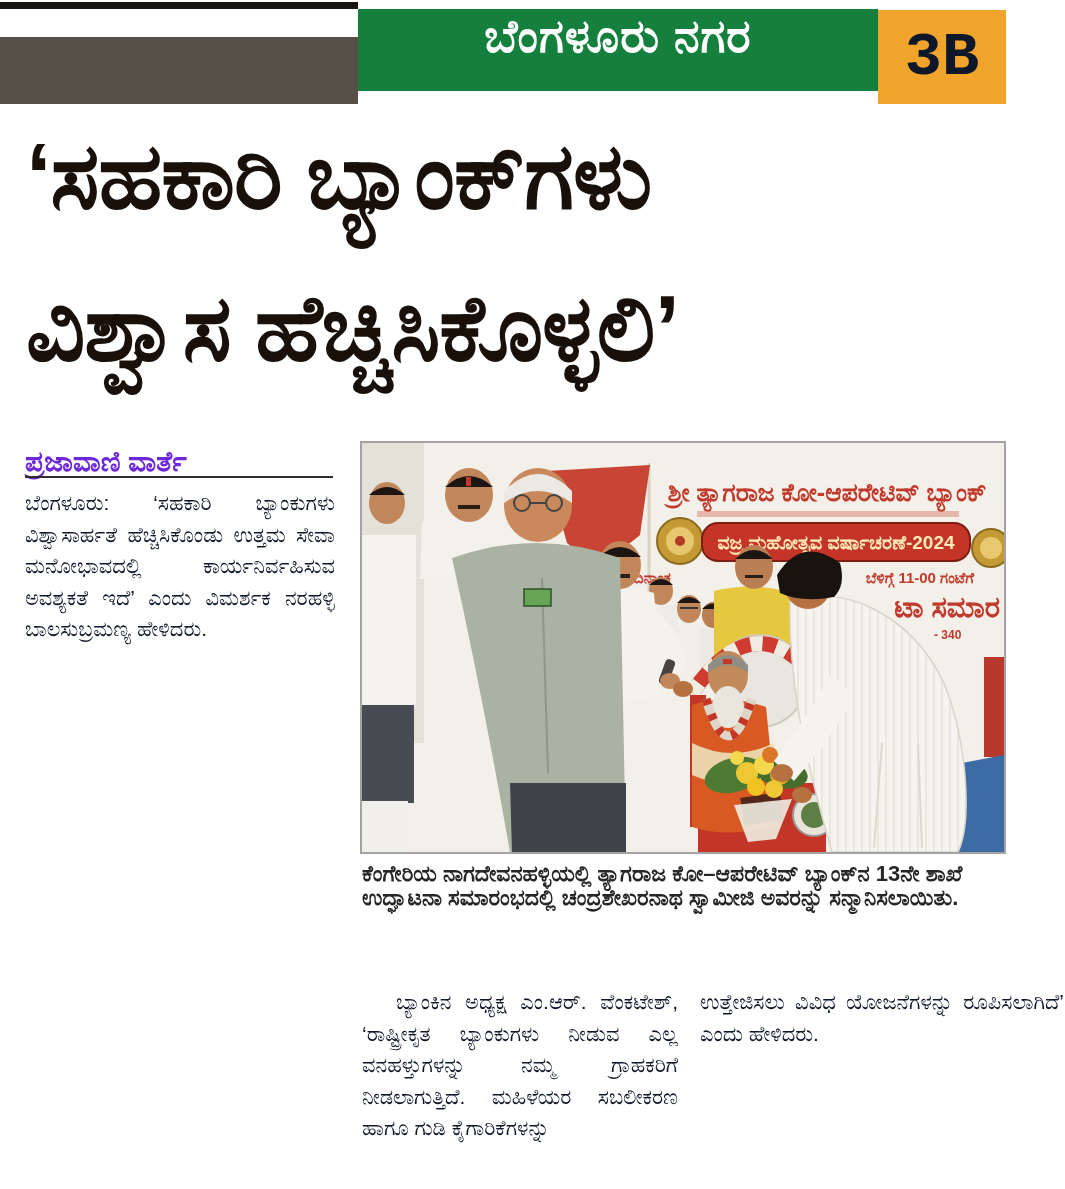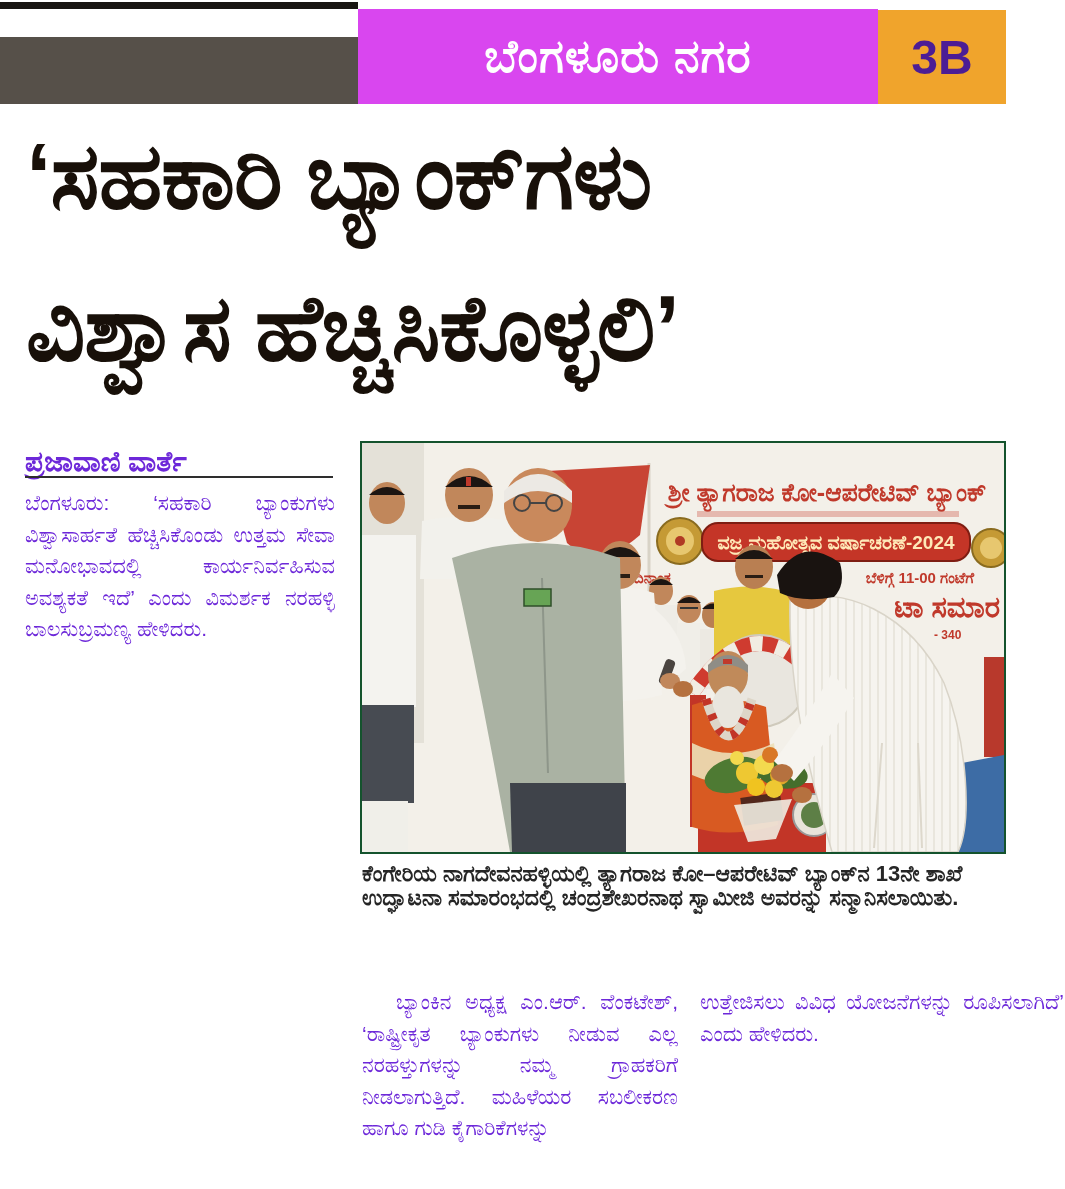--- a/index.html
+++ b/index.html
@@ -1,44 +1,44 @@
 <!DOCTYPE html>
 <html><head>
 <meta charset="utf-8">
 <style>
   html,body{margin:0;padding:0;background:#ffffff;}
   .page{position:relative;width:1065px;height:1189px;background:#ffffff;overflow:hidden;
         font-family:"Liberation Sans","DejaVu Sans",sans-serif;color:#1d1d1d;}
   
   .top-rule{position:absolute;left:0;top:2px;width:358px;height:7px;background:#181512;}
   .gray-bar{position:absolute;left:0;top:37px;width:358px;height:67px;background:#565049;}
-  .section-box{position:absolute;left:358px;top:9px;width:520px;height:95px;background:#d946ef;
-               display:flex;align-items:center;justify-content:center;}
+  .section-box{position:absolute;left:358px;top:9px;width:520px;height:82px;background:#15803d;
+               display:flex;align-items:flex-start;justify-content:center;}
   .section-box span{color:#ffffff;font-size:46px;font-weight:bold;letter-spacing:1px;white-space:nowrap;}
   .pageno-box{position:absolute;left:878px;top:10px;width:128px;height:94px;background:#f0a42c;
               display:flex;align-items:center;justify-content:center;}
-  .pageno-box span{color:#4c1d95;font-size:48px;font-weight:800;font-stretch:condensed;}
+  .pageno-box span{color:#0f172a;font-size:62px;font-weight:800;font-stretch:condensed;font-family:Liberation Mono, monospace;}
   
   .hl{position:absolute;left:26px;white-space:nowrap;font-weight:bold;color:#181009;
       font-size:92px;letter-spacing:-1px;}
   .hl1{top:124px;}
   .hl2{top:276px;}
   
   .byline{position:absolute;left:25px;top:446px;font-size:28px;font-weight:bold;color:#6d28d9;}
   .byline-rule{position:absolute;left:25px;top:476px;width:308px;height:2px;background:#2e2e2e;}
   
-  .col{position:absolute;text-align:justify;font-size:21px;line-height:31.5px;color:#6d28d9;}
+  .col{position:absolute;text-align:justify;font-size:21px;line-height:31.5px;color:#0f172a;}
   .col p{margin:0;text-indent:34px;}
   .col p.noindent{text-indent:0;}
   .col1{left:25px;top:487px;width:310px;}
   .col2{left:362px;top:986px;width:316px;}
   .col3{left:700px;top:986px;width:364px;}
   
   .photo{position:absolute;left:360px;top:441px;width:646px;height:413px;margin:0;
-         border:2px solid #14532d;box-sizing:border-box;background:#f3f0e9;}
+         border:2px solid #a3a3a3;box-sizing:border-box;background:#f3f0e9;}
   .photo svg{display:block;width:100%;height:100%;}
   .caption{position:absolute;left:362px;top:862px;width:652px;font-size:22px;line-height:24px;
            font-weight:bold;color:#262626;text-align:left;}
 </style>
 </head>
 <body>
 
 <div class="page">
 
   <div class="top-rule"></div>
@@ -208,20 +208,20 @@
         <ellipse cx="440" cy="352" rx="10" ry="8" fill="#b5713f"></ellipse>
         <line x1="520" y1="300" x2="512" y2="405" stroke="#ddd8cc" stroke-width="2"></line>
         <line x1="556" y1="300" x2="560" y2="405" stroke="#ddd8cc" stroke-width="2"></line>
       </g>
     </svg>
   </figure>
 
   <div class="caption">ಕೆಂಗೇರಿಯ ನಾಗದೇವನಹಳ್ಳಿಯಲ್ಲಿ ತ್ಯಾಗರಾಜ ಕೋ–ಆಪರೇಟಿವ್ ಬ್ಯಾಂಕ್‌ನ 13ನೇ ಶಾಖೆ ಉದ್ಘಾಟನಾ ಸಮಾರಂಭದಲ್ಲಿ ಚಂದ್ರಶೇಖರನಾಥ ಸ್ವಾಮೀಜಿ ಅವರನ್ನು ಸನ್ಮಾನಿಸಲಾಯಿತು.</div>
 
   <div class="col col2">
-    <p>ಬ್ಯಾಂಕಿನ ಅಧ್ಯಕ್ಷ ಎಂ.ಆರ್. ವೆಂಕಟೇಶ್, ‘ರಾಷ್ಟ್ರೀಕೃತ ಬ್ಯಾಂಕುಗಳು ನೀಡುವ ಎಲ್ಲ ನರಹಳ್ತುಗಳನ್ನು ನಮ್ಮ ಗ್ರಾಹಕರಿಗೆ ನೀಡಲಾಗುತ್ತಿದೆ. ಮಹಿಳೆಯರ ಸಬಲೀಕರಣ ಹಾಗೂ ಗುಡಿ ಕೈಗಾರಿಕೆಗಳನ್ನು</p>
+    <p>ಬ್ಯಾಂಕಿನ ಅಧ್ಯಕ್ಷ ಎಂ.ಆರ್. ವೆಂಕಟೇಶ್, ‘ರಾಷ್ಟ್ರೀಕೃತ ಬ್ಯಾಂಕುಗಳು ನೀಡುವ ಎಲ್ಲ ವನಹಳ್ತುಗಳನ್ನು ನಮ್ಮ ಗ್ರಾಹಕರಿಗೆ ನೀಡಲಾಗುತ್ತಿದೆ. ಮಹಿಳೆಯರ ಸಬಲೀಕರಣ ಹಾಗೂ ಗುಡಿ ಕೈಗಾರಿಕೆಗಳನ್ನು</p>
   </div>
 
   <div class="col col3">
     <p class="noindent">ಉತ್ತೇಜಿಸಲು ವಿವಿಧ ಯೋಜನೆಗಳನ್ನು ರೂಪಿಸಲಾಗಿದೆ’ ಎಂದು ಹೇಳಿದರು.</p>
   </div>
 
 </div>
 
 </body></html>

